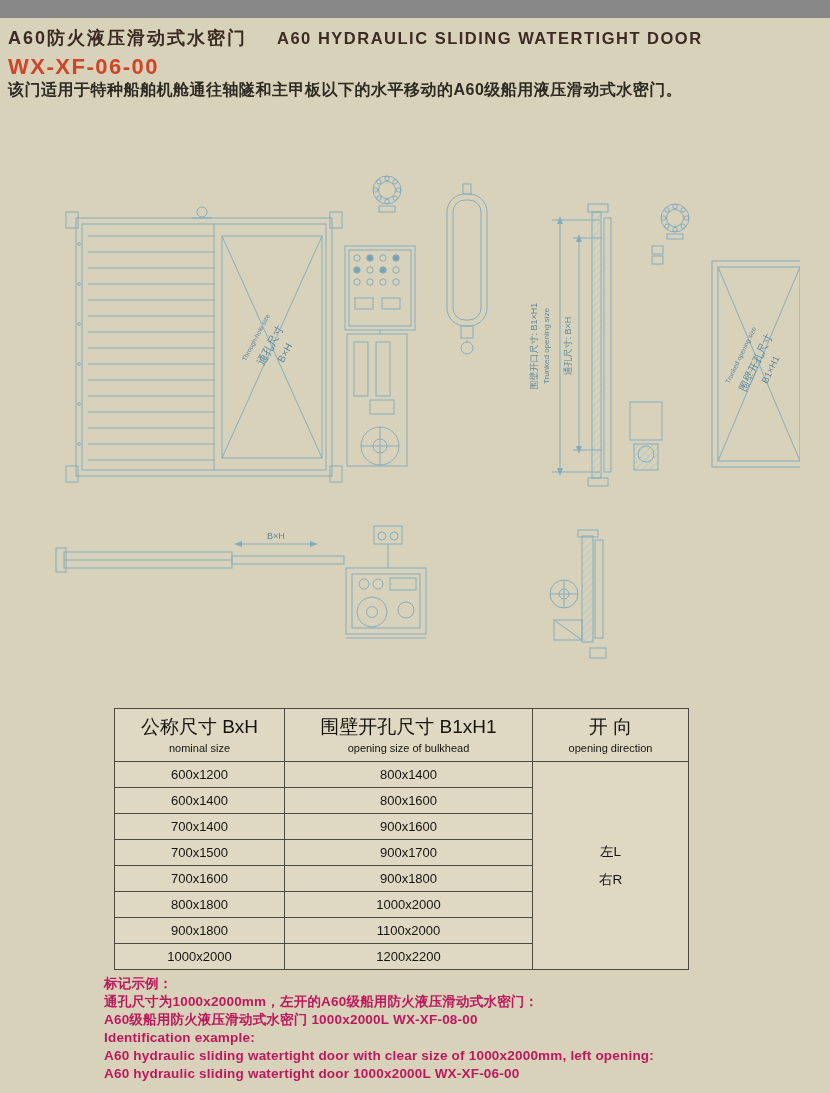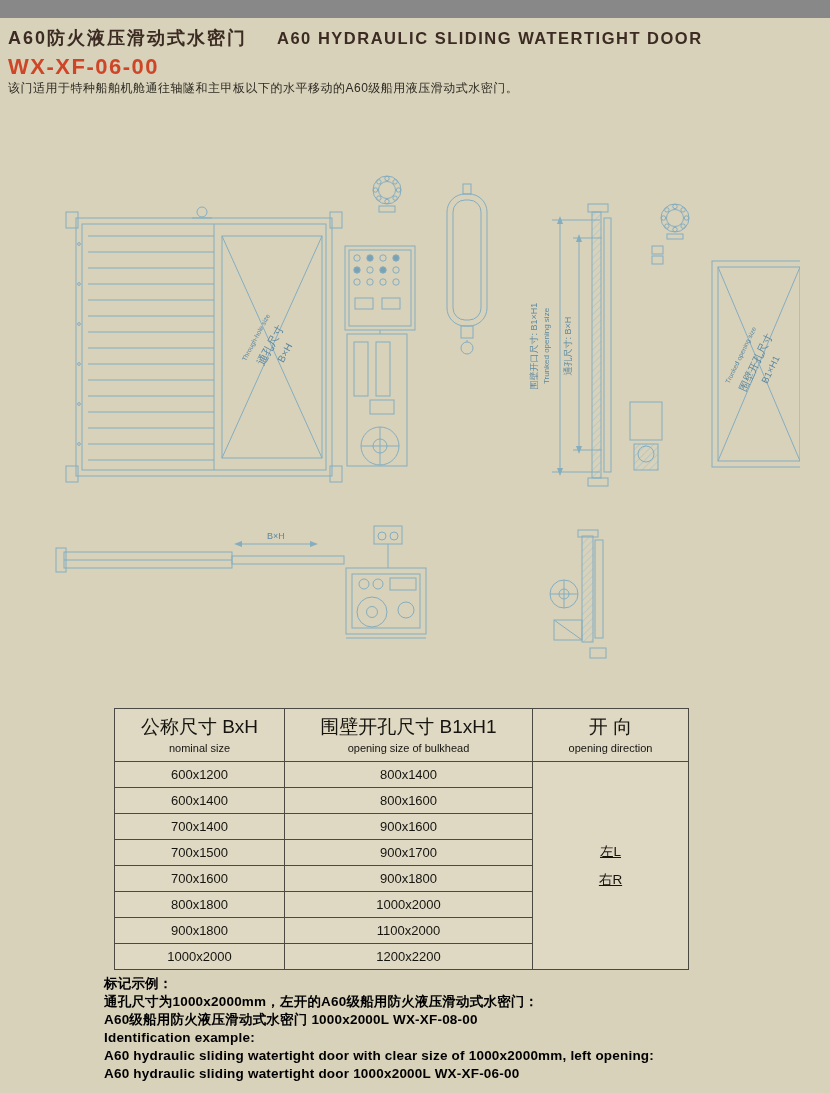--- a/index.html
+++ b/index.html
@@ -17,21 +17,21 @@
     font-weight:bold;color:#3c2b23;
   }
   .t-cn{font-size:18px;letter-spacing:2px;}
   .t-en{font-size:16.5px;letter-spacing:1.5px;white-space:nowrap;}
   .model{
     position:absolute;top:36px;left:8px;
     font-size:22px;font-weight:bold;letter-spacing:1.5px;color:#cf4527;
   }
   .desc{
     position:absolute;top:62px;left:8px;
-    font-size:12px;font-weight:400;letter-spacing:0.5px;color:#2c2a22;
+    font-size:16px;font-weight:700;letter-spacing:0.5px;color:#2c2a22;
   }
   
   .drawing{position:absolute;top:130px;left:30px;width:770px;height:540px;}
   .drawing svg text{font-family:"Liberation Sans", sans-serif;fill:#5a87a0;}
   
   .size-table{
     position:absolute;top:690px;left:114px;
     border-collapse:collapse;
     font-size:13px;color:#15140f;
     background:rgba(234,232,216,0.35);
@@ -41,26 +41,26 @@
     text-align:center;vertical-align:middle;
     padding:0 4px;
   }
   .size-table{border:1.5px solid #3e3e38;}
   .size-table th{font-weight:normal;height:52px;line-height:1.45;}
   .size-table th .h-cn{font-size:19px;}
   .size-table th .h-en{font-size:11px;}
   .size-table tbody td{height:25px;}
   .dir-cell .dir-inner{
     display:flex;flex-direction:column;align-items:center;justify-content:center;
-    gap:10px;font-size:13.5px;text-decoration:underline;
+    gap:10px;font-size:13.5px;
   }
   
   .notes{
     position:absolute;top:957px;left:104px;
-    font-size:13.5px;font-weight:600;color:#000000;
+    font-size:13.5px;font-weight:600;color:#be185d;
     line-height:18px;letter-spacing:0.2px;
   }
   
   .footer-bar{
     position:absolute;left:0;bottom:0;width:392px;height:17px;
     background:#4b241c;
   }
 </style>
 </head>
 <body>

